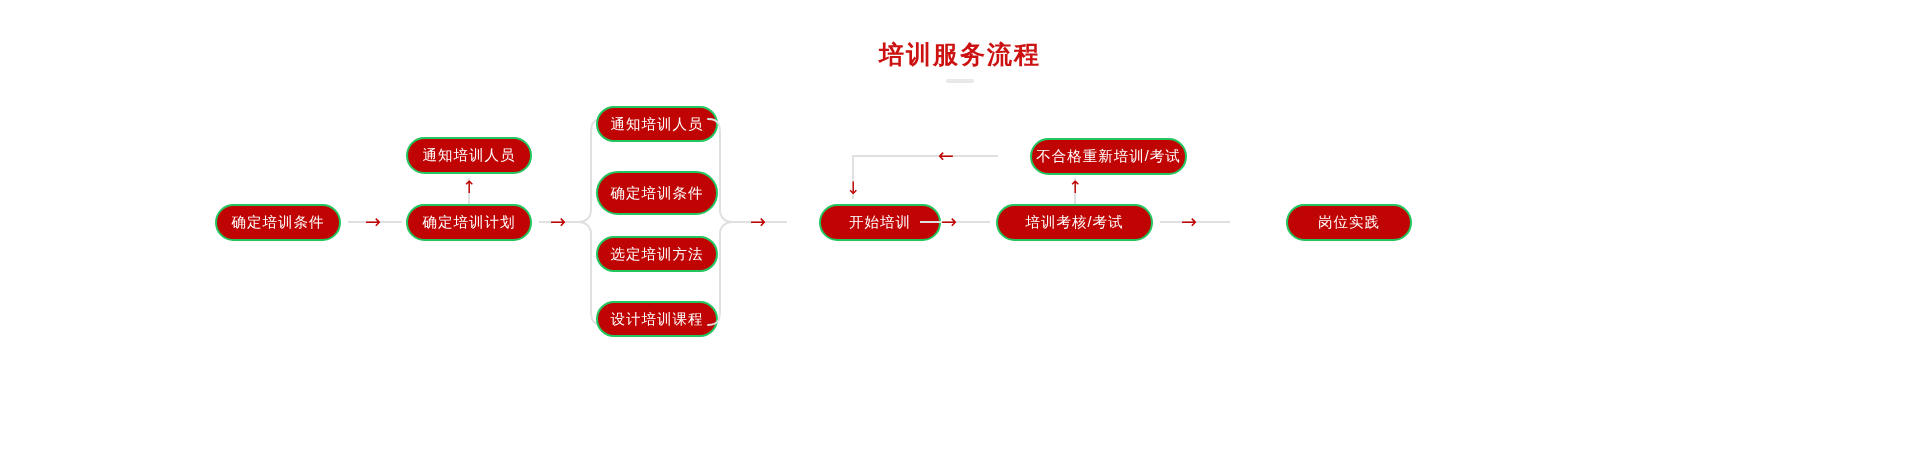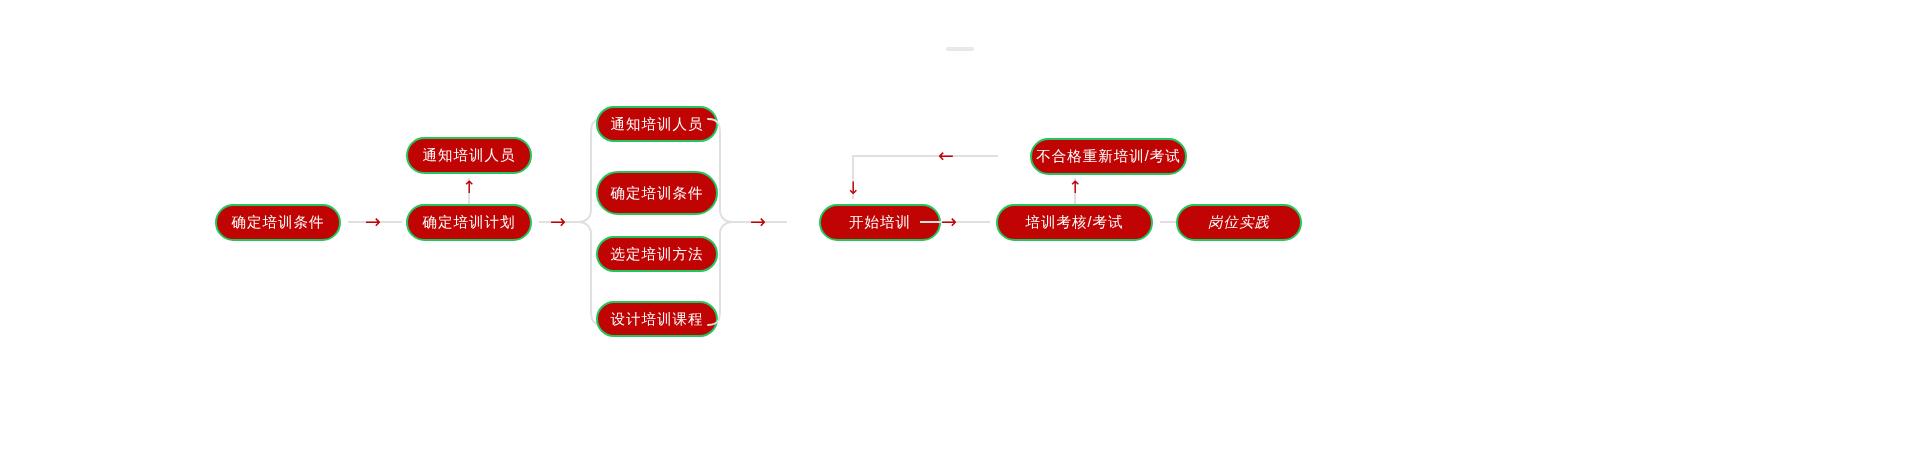--- a/index.html
+++ b/index.html
@@ -90,20 +90,21 @@
   .brace svg {
     display: block;
   }
 </style>
 </head>
 <body>
 
 <div id="canvas">
 
   <div class="title-wrap">
+    <div class="title">培训服务流程</div>
     <div class="title-divider"></div>
   </div>
 
   <div class="node" style="left:215px; top:204px; width:126px; height:37px;">确定培训条件</div>
 
   <div class="hline" style="left:348px; top:221px; width:54px;"></div>
   <div class="arrow" style="left:365px; top:212px;">→</div>
 
   <div class="node" style="left:406px; top:204px; width:126px; height:37px;">确定培训计划</div>
 
@@ -151,15 +152,15 @@
   <div class="node" style="left:996px; top:138px; width:157px; height:37px;margin-left:34px;">不合格重新培训/考试</div>
 
   <div class="hline" style="left:852px; top:155px; width:146px;"></div>
   <div class="arrow" style="left:938px; top:146px;">←</div>
   <div class="vline" style="left:852px; top:155px; height:44px;"></div>
   <div class="arrow arrow-down" style="left:846px; top:180px;">↓</div>
 
   <div class="hline" style="left:1160px; top:221px; width:70px;"></div>
   <div class="arrow" style="left:1181px; top:212px;">→</div>
 
-  <div class="node" style="left:1176px; top:204px; width:126px; height:37px;font-style:italic;">岗位实践</div>
+  <div class="node" style="left:1286px; top:204px; width:126px; height:37px;">岗位实践</div>
 
 </div>
 
 </body></html>

